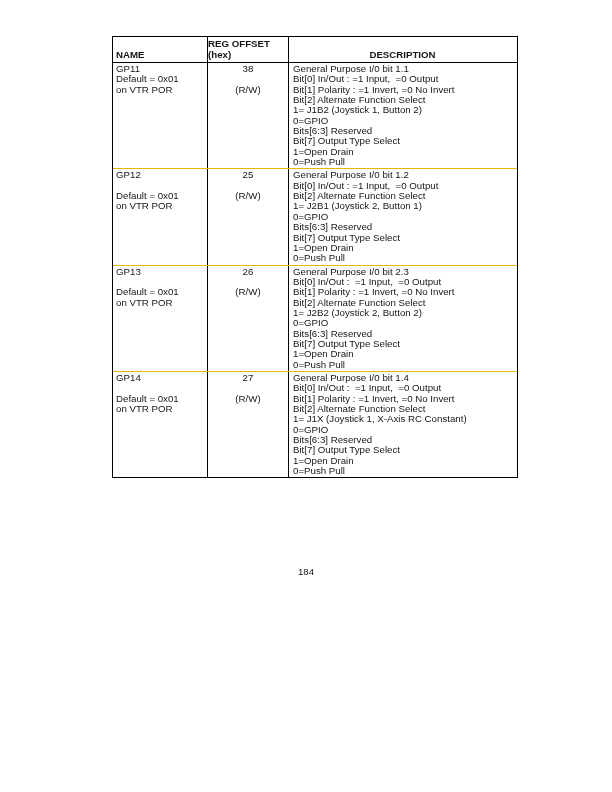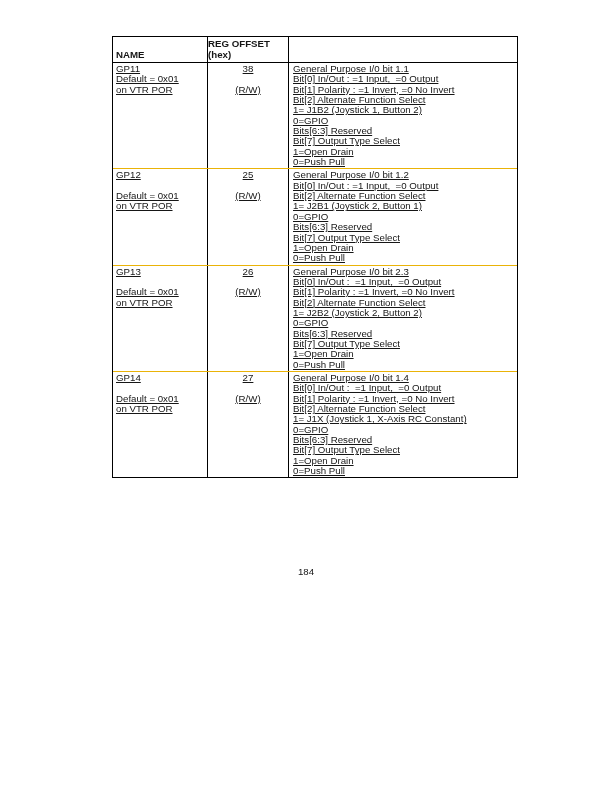--- a/index.html
+++ b/index.html
@@ -45,21 +45,20 @@
   }
   .thead .cell {
     display: flex;
     flex-direction: column;
     justify-content: flex-end;
     height: 25px;
     text-align: left;
   }
   .trow {
     display: flex;
-    text-decoration: underline;
   }
   .trow + .trow {
     border-top: 1px solid #eab308;
   }
   .cell {
     box-sizing: border-box;
   }
   .c-name {
     width: 95px;
     border-right: 1px solid #000;
@@ -103,20 +102,23 @@
   <div class="reg-table">
 
     <div class="thead">
       <div class="cell c-name">
         <div class="line">NAME</div>
       </div>
       <div class="cell c-offset">
         <div class="line">REG OFFSET</div>
         <div class="line">(hex)</div>
       </div>
+      <div class="cell c-desc" style="text-align:center; padding-left:0;">
+        <div class="line">DESCRIPTION</div>
+      </div>
     </div>
 
     <div>
         <div class="trow">
           <div class="cell c-name">
             <div class="line">GP11</div>
             <div class="line">Default = 0x01</div>
             <div class="line">on VTR POR</div>
           </div>
           <div class="cell c-offset">

